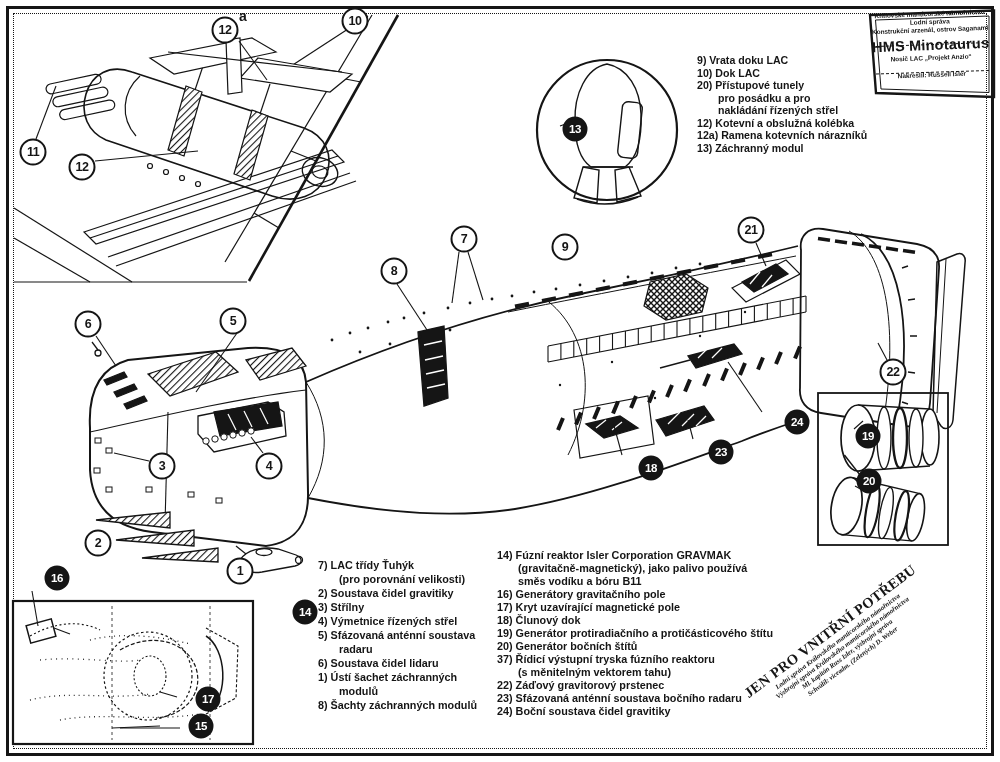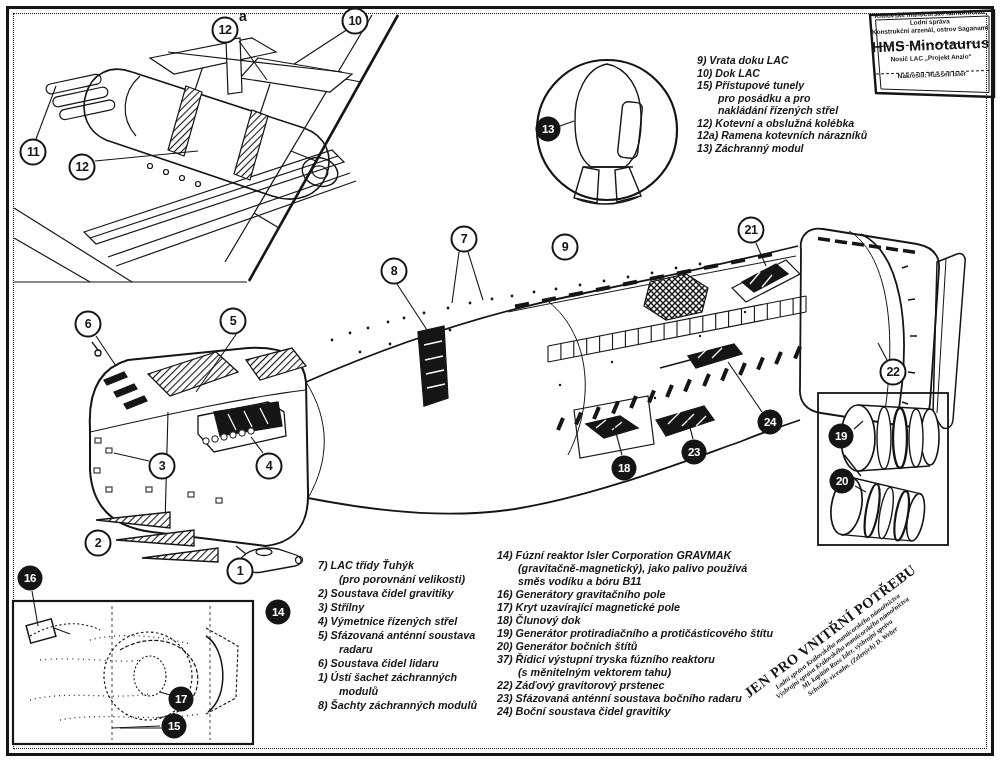--- a/index.html
+++ b/index.html
@@ -6,25 +6,25 @@
   .stage{position:relative;width:1000px;height:762px;background:#fff;overflow:hidden;
          font-family:"Liberation Sans",sans-serif;color:#151515;}
   .frame-outer{position:absolute;inset:6px;border:3px solid #151515;}
   .frame-inner{position:absolute;inset:13px;border:1px dotted #151515;}
   svg.linework{position:absolute;left:0;top:0;}
   
   .callout{position:absolute;width:27px;height:27px;border:2.6px solid #151515;border-radius:50%;
            background:#fff;color:#151515;font-weight:700;font-size:12.5px;line-height:1;
            display:flex;align-items:center;justify-content:center;transform:translate(-50%,-50%);
            box-sizing:border-box;letter-spacing:-0.5px;}
-  .callout.filled{background:#151515;color:#fff;width:25px;height:25px;border-color:#151515;font-size:11.5px;}
+  .callout.filled{background:#151515;color:#fff;width:25px;height:25px;border-color:#151515;font-size:11.5px;margin-left:27px;}
   .callout-suffix{position:absolute;font-weight:800;font-size:14px;transform:translate(-50%,-50%);}
   
   .legend{position:absolute;font-weight:700;}
-  .legend .item{white-space:pre-line;padding-left:21px;text-indent:-21px;font-style:italic;}
+  .legend .item{white-space:pre-line;padding-left:21px;text-indent:-21px;}
   .legend-tr{left:697px;top:54px;width:200px;font-size:10.6px;line-height:12.5px;}
   .legend-bl{left:318px;top:558px;width:195px;font-size:10.8px;line-height:14px;}
   .legend-br{left:497px;top:517px;width:340px;font-size:10.8px;line-height:13px;margin-top:32px;}
   
   .titleblock{position:absolute;left:866px;top:10px;width:130px;height:88px;text-align:center;
               transform:rotate(-2.2deg);}
   .tb-small{font-size:6.4px;line-height:7.8px;font-weight:700;}
   .tb-name{font-size:14.5px;font-weight:700;letter-spacing:.2px;margin-top:4px;}
   .tb-sub{font-size:6.4px;font-weight:700;margin-top:1px;}
   .tb-drawn{font-size:6.4px;font-weight:700;margin-top:10px;}
@@ -352,21 +352,21 @@
     <div class="tb-small">Lodní správa</div>
     <div class="tb-small">Konstrukční arzenál, ostrov Saganami</div>
     <div class="tb-name">HMS Minotaurus</div>
     <div class="tb-sub">Nosič LAC „Projekt Anzio“</div>
     <div class="tb-drawn">Nakreslil: Russell Isler</div>
   </div>
 
   <div class="legend legend-tr">
     <div class="item">9) Vrata doku LAC</div>
     <div class="item">10) Dok LAC</div>
-    <div class="item">15) Přístupové tunely
+    <div class="item">20) Přístupové tunely
 pro posádku a pro
 nakládání řízených střel</div>
     <div class="item">12) Kotevní a obslužná kolébka</div>
     <div class="item">12a) Ramena kotevních nárazníků</div>
     <div class="item">13) Záchranný modul</div>
   </div>
 
   <div class="legend legend-bl">
     <div class="item">7) LAC třídy Ťuhýk
 (pro porovnání velikosti)</div>

